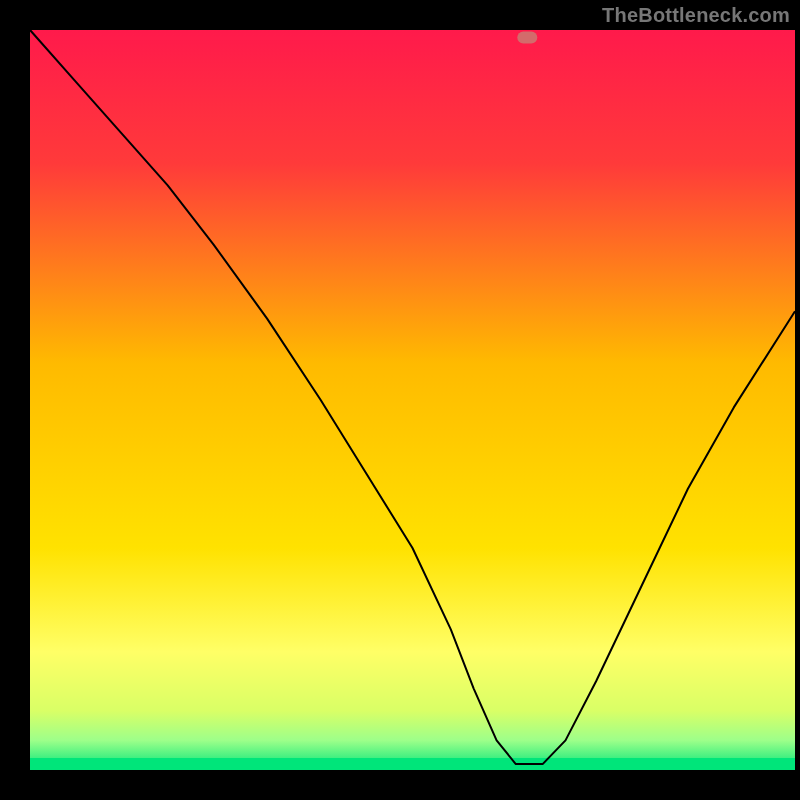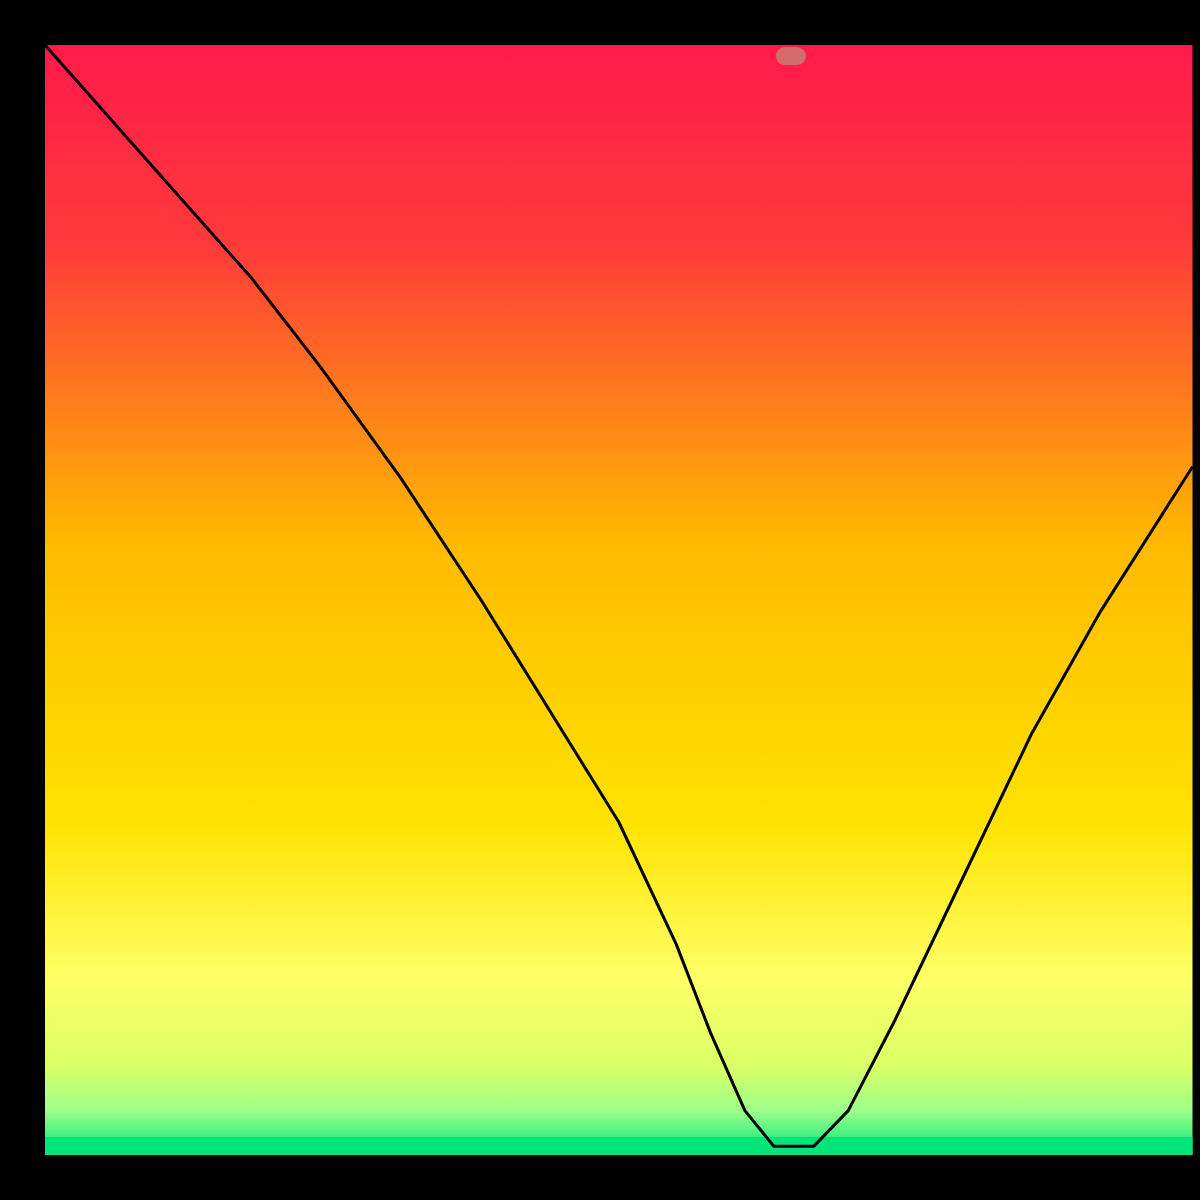--- a/index.html
+++ b/index.html
@@ -29,20 +29,21 @@
   svg {
     position: absolute;
     top: 0;
     left: 0;
   }
 </style>
 </head>
 <body>
 
 <div class="wrap">
+  <div class="watermark">TheBottleneck.com</div>
   <svg id="chart-svg" width="800" height="800" viewBox="0 0 800 800">
       <defs>
         <linearGradient id="bg-grad" x1="0" y1="0" x2="0" y2="1">
           <stop offset="0%" stop-color="#ff1a4b"></stop>
           <stop offset="18%" stop-color="#ff3a3a"></stop>
           <stop offset="45%" stop-color="#ffba00"></stop>
           <stop offset="70%" stop-color="#ffe200"></stop>
           <stop offset="84%" stop-color="#ffff66"></stop>
           <stop offset="92%" stop-color="#d9ff66"></stop>
           <stop offset="96%" stop-color="#9dff8a"></stop>

